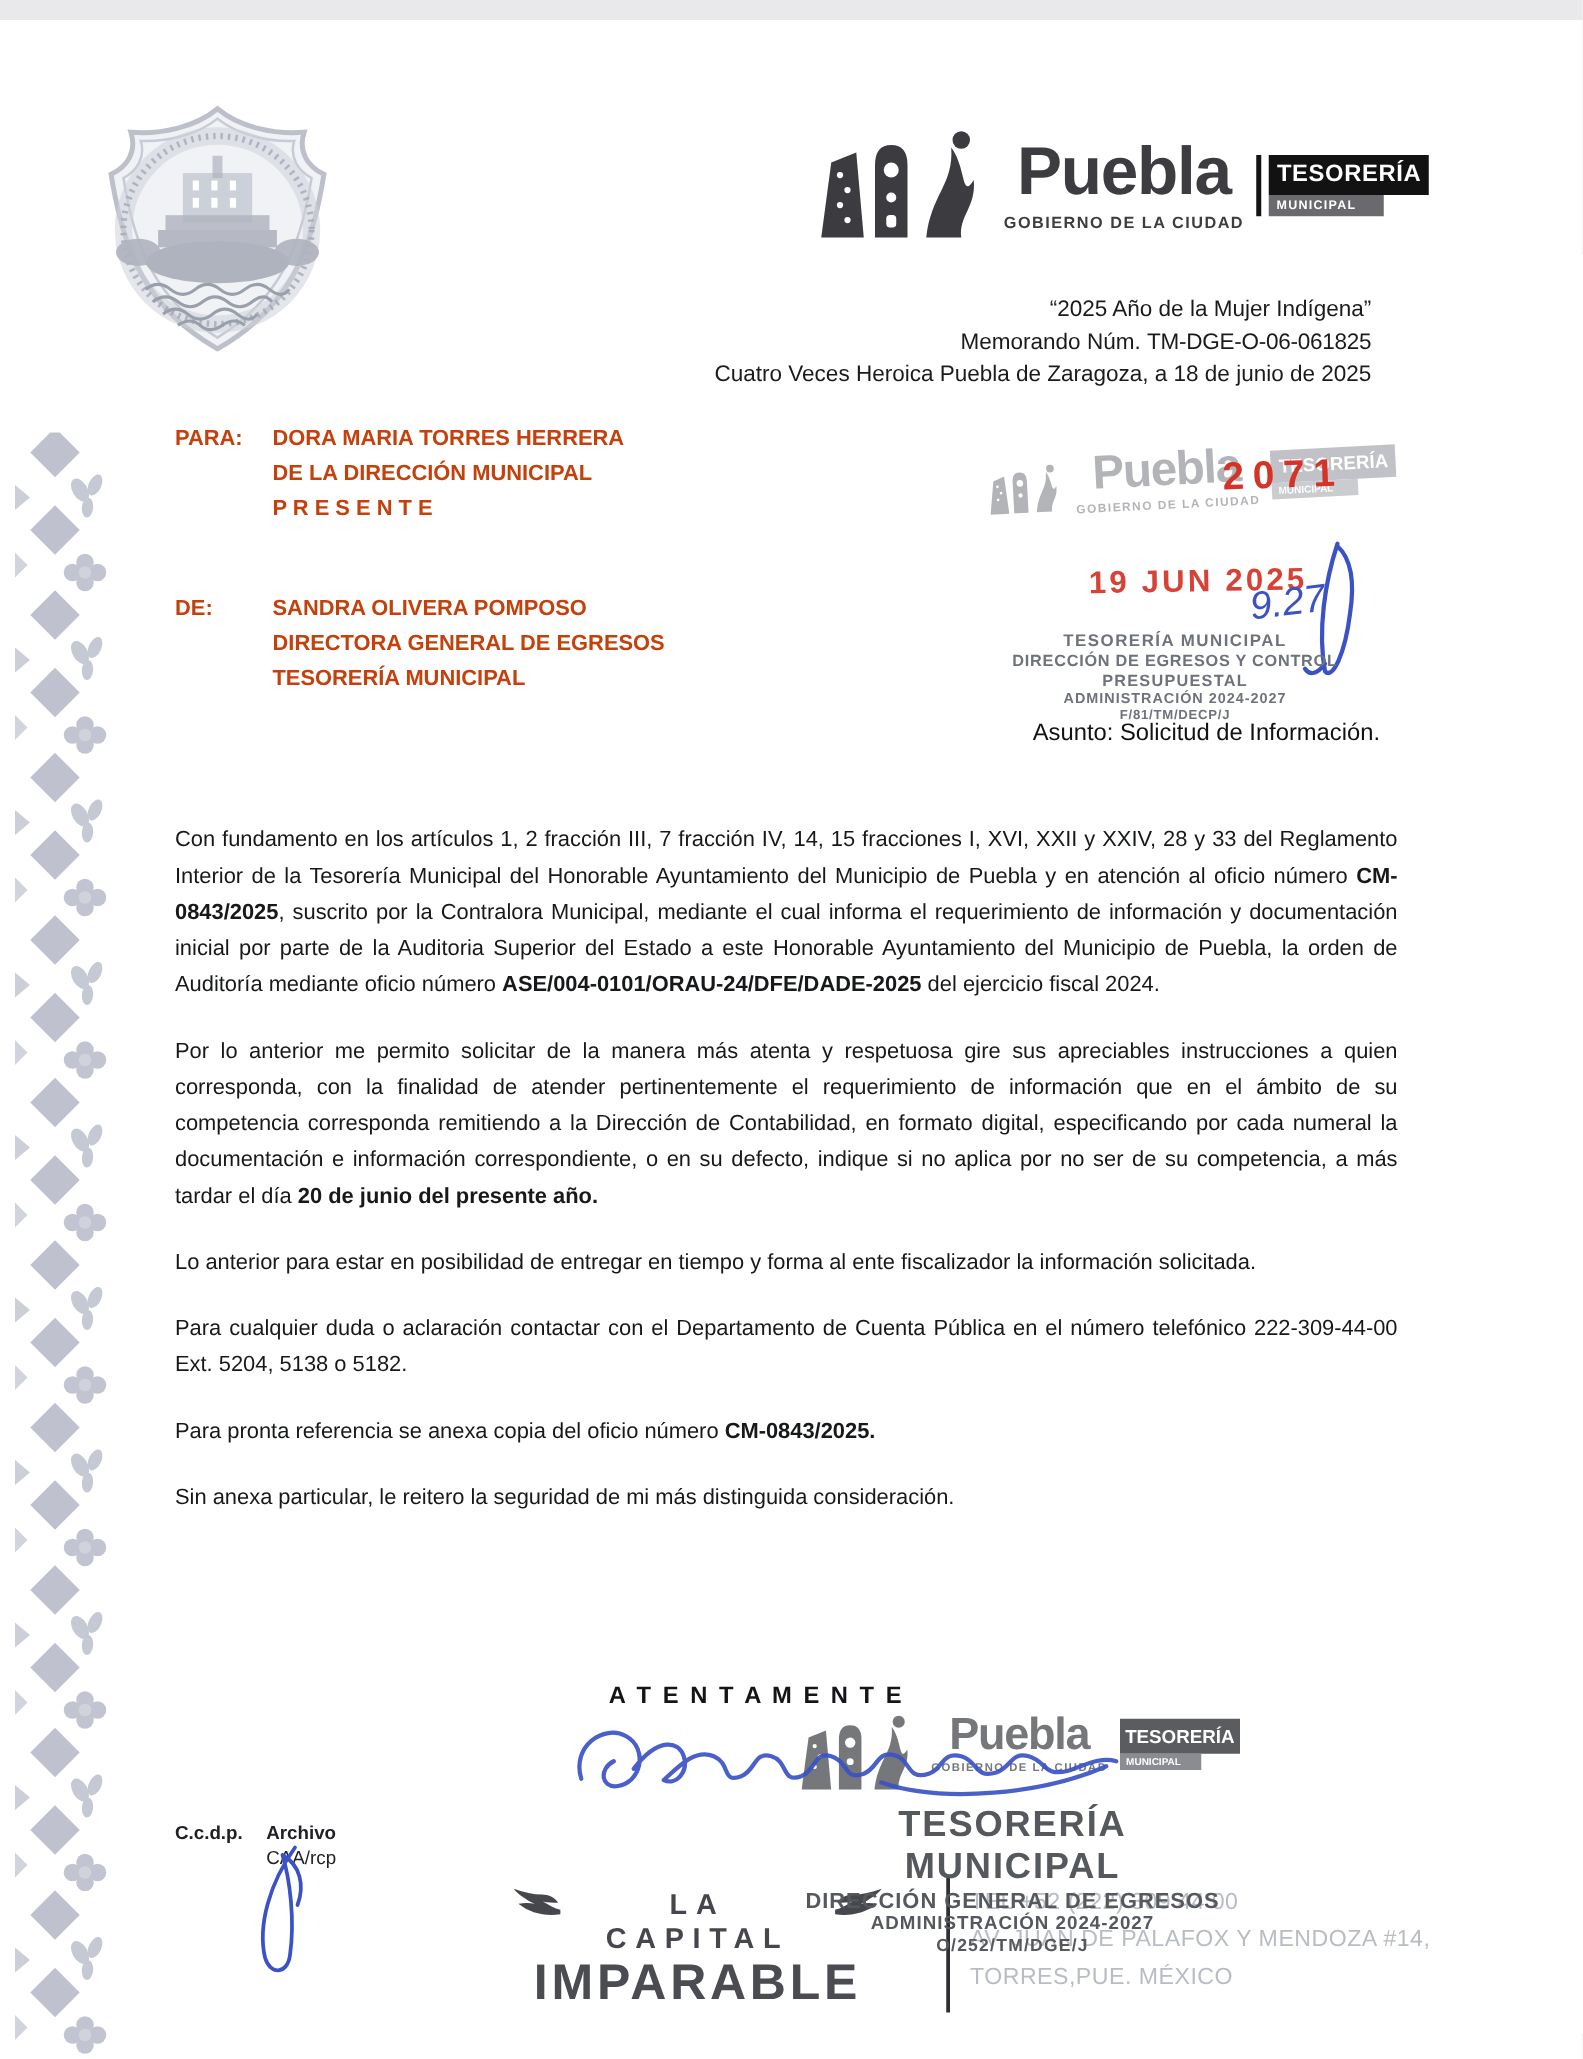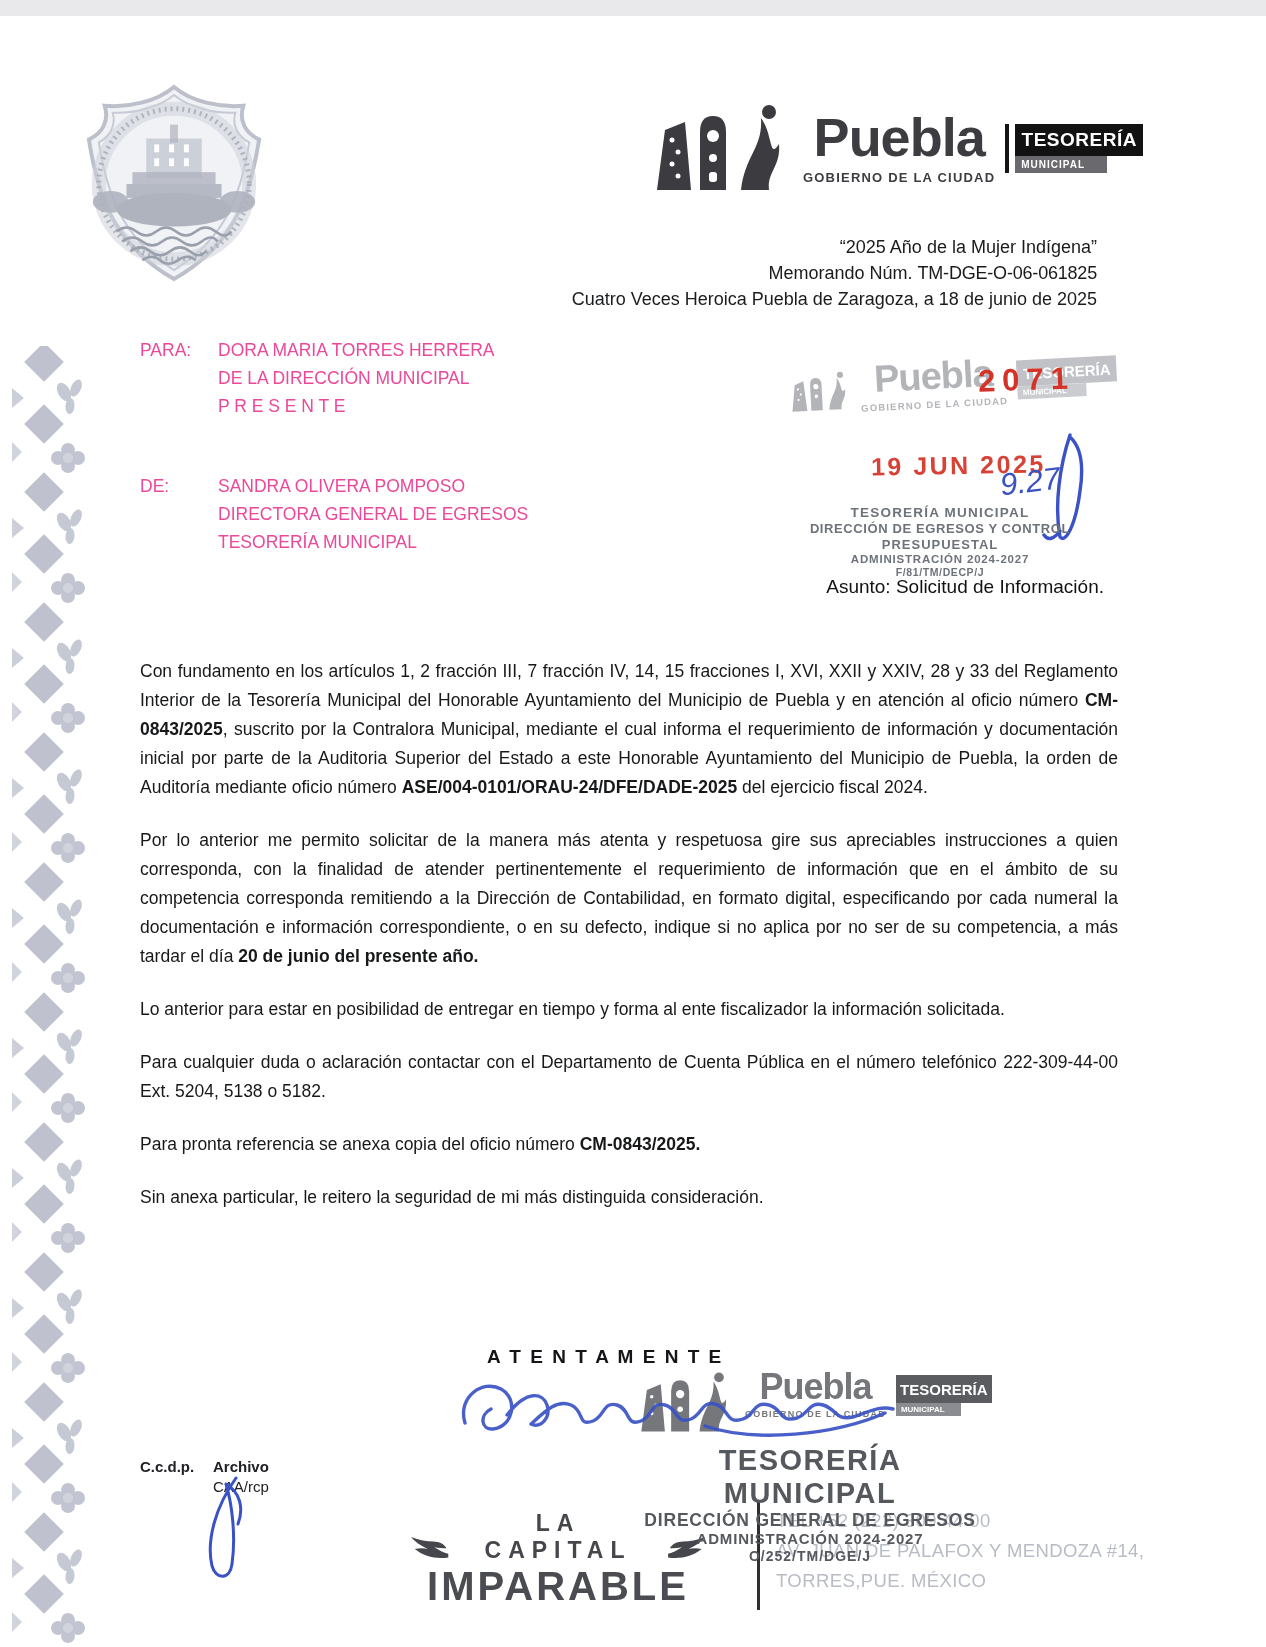--- a/index.html
+++ b/index.html
@@ -39,21 +39,21 @@
   #stamp-bottom{left:633px;top:1345px;opacity:.85;}
   #stamp-bottom .brand-name{font-size:36px;color:#5d6065;margin-top:8px;}
   #stamp-bottom .brand-tag{font-size:9px;color:#5d6065;margin-top:4px;}
   #stamp-bottom .brand-badge{margin-top:14px;}
   #stamp-bottom .badge-main{background:#3f4044;width:96px;height:28px;font-size:15px;}
   #stamp-bottom .badge-sub{background:#77797e;width:60px;height:13px;font-size:8px;padding-left:5px;}
   
   #memo-head{right:169px;top:218px;text-align:right;font-weight:400;font-size:18px;line-height:26px;color:#1a1b1d;}
   .memo-num{letter-spacing:-.2px;}
   
-  .addr{font-weight:400;font-size:17.5px;line-height:28px;color:#ec4899;}
+  .addr{font-weight:700;font-size:17.5px;line-height:28px;color:#c2410c;}
   #para-block{left:140px;top:320px;}
   #de-block{left:140px;top:456px;}
   .addr-row{display:flex;}
   .addr-label{width:78px;flex:0 0 78px;}
   
   #folio{left:978px;top:346px;color:#d43327;font-weight:700;font-size:31px;letter-spacing:7px;transform:rotate(-2deg);}
   #date-stamp{left:871px;top:435px;color:#d6382c;font-weight:700;font-size:25px;letter-spacing:2.5px;transform:rotate(-1deg);opacity:.95;}
   #time-hand{left:1000px;top:448px;color:#3a52c5;font-size:31px;font-style:italic;transform:rotate(-7deg);font-weight:400;}
   #office-stamp-top{left:790px;top:488px;width:300px;text-align:center;color:#6e727b;font-weight:600;}
   #office-stamp-top .o1{font-size:13.5px;letter-spacing:1.2px;line-height:17px;}
@@ -75,21 +75,21 @@
   #office-stamp-bottom .b3{font-size:15px;font-weight:700;letter-spacing:.8px;line-height:18px;}
   #office-stamp-bottom .b4{font-size:14px;font-weight:700;letter-spacing:1px;line-height:17px;}
   
   #cc-block{left:140px;top:1441px;font-size:15px;line-height:20px;color:#202124;}
   #cc-block .cc-row{display:flex;}
   #cc-block .cc-label{width:73px;font-weight:700;}
   #cc-block .cc-l1{font-weight:700;}
   #pen-flourish{left:196px;top:1458px;}
   
   #campaign{left:408px;top:1494px;width:300px;text-align:center;color:#45474c;}
-  #campaign .c-top{display:flex;align-items:flex-end;justify-content:center;gap:8px;}
+  #campaign .c-top{display:flex;align-items:flex-start;justify-content:center;gap:8px;}
   #campaign .c-line1{font-weight:700;font-size:23px;letter-spacing:7px;}
   #campaign .c-line2{font-weight:700;font-size:40px;letter-spacing:3px;line-height:44px;color:#4a4c51;}
   #footer-divider{left:757px;top:1486px;width:3px;height:108px;background:#2e2f32;}
   #footer-address{left:776px;top:1490px;font-size:18.5px;line-height:30px;color:#b8bcc4;letter-spacing:.4px;}
   .blue-ink{stroke:#3a52c5;fill:none;stroke-linecap:round;stroke-linejoin:round;}
 </style>
 </head>
 <body>
 
 <div id="page">

